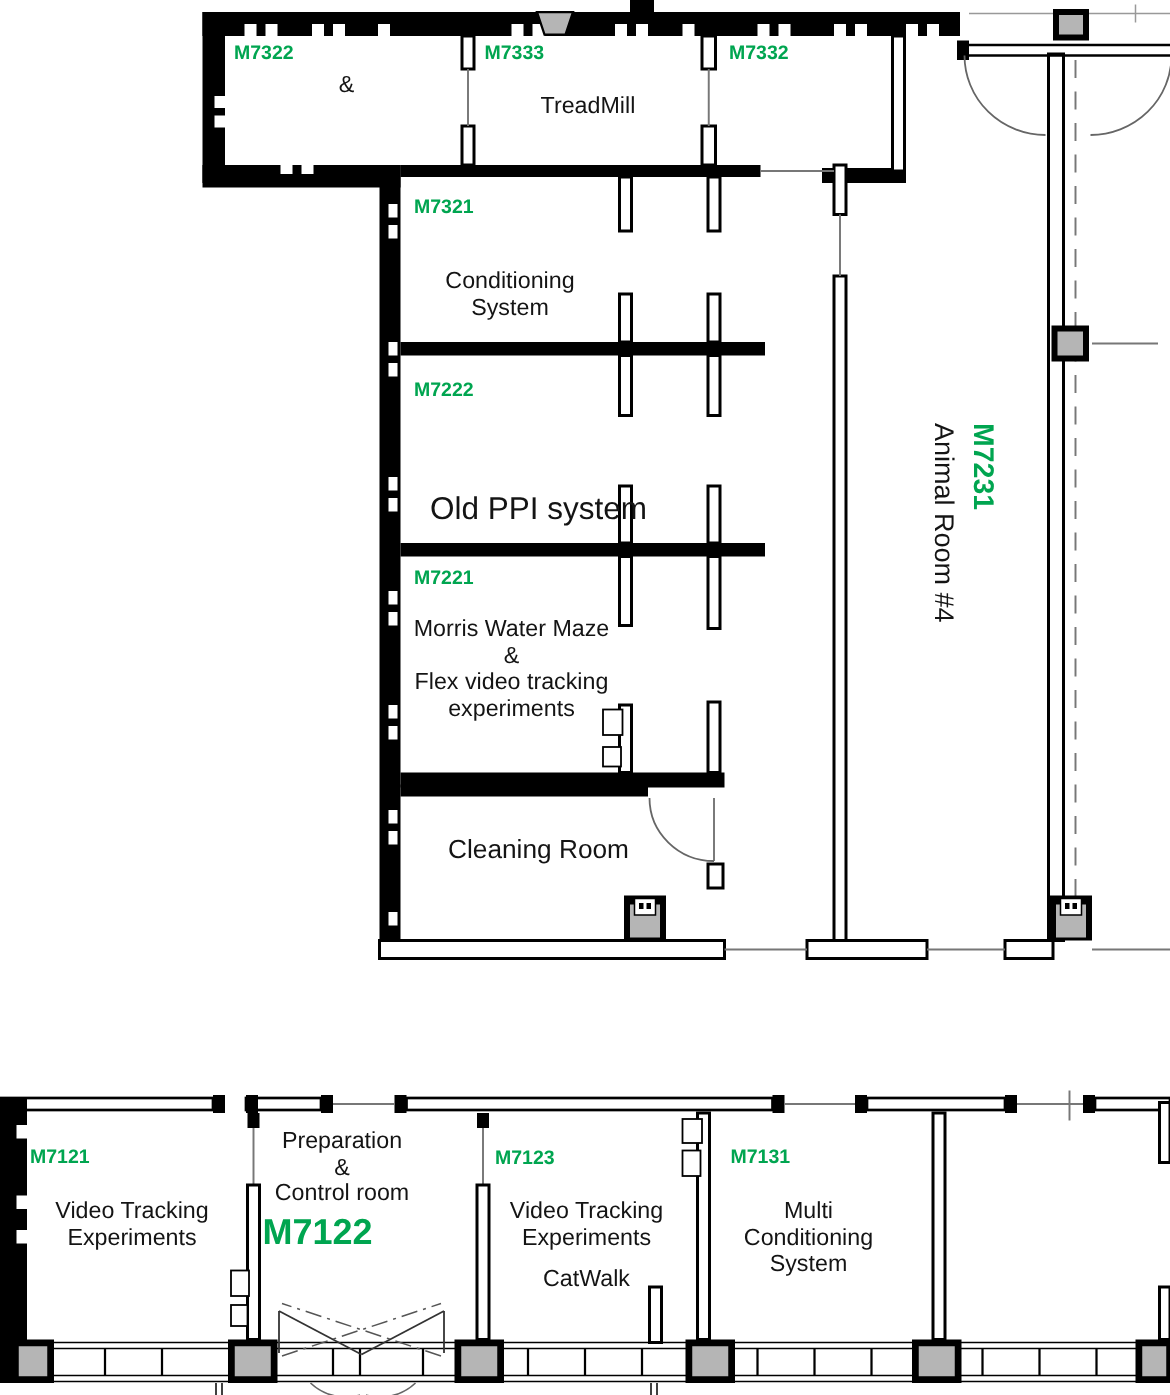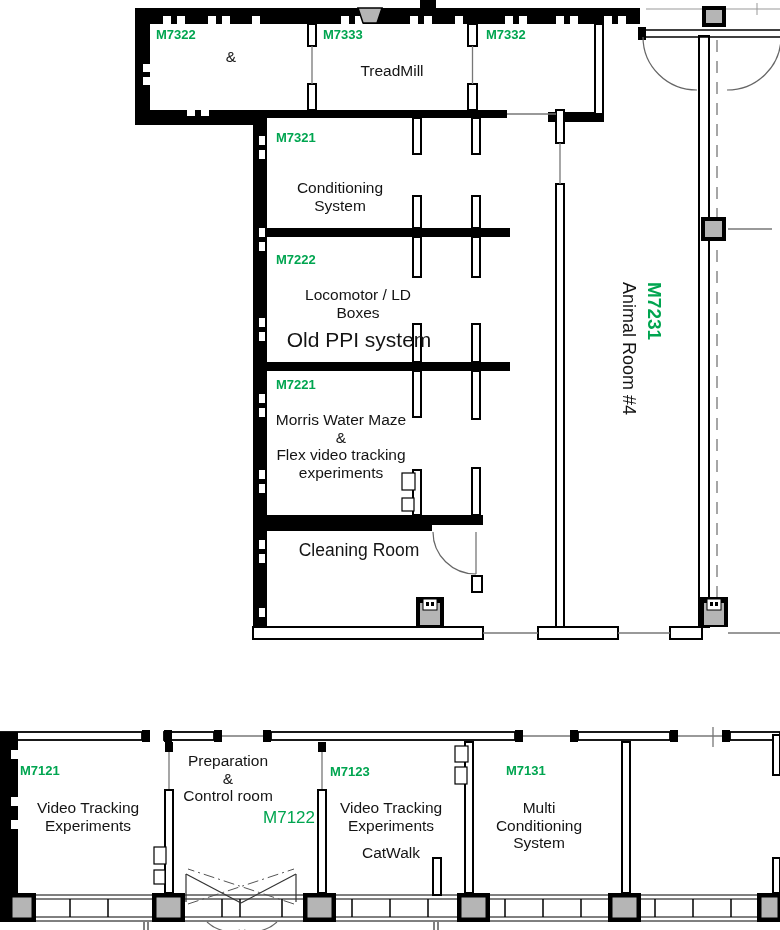--- a/index.html
+++ b/index.html
@@ -1,23 +1,23 @@
 <!DOCTYPE html>
 <html style="--green: #00A550;"><head>
 <meta charset="utf-8">
 <style>
   html,body{margin:0;padding:0;background:#fff;}
   .stage{position:relative;width:780px;height:930px;background:#fff;overflow:hidden;
          font-family:"Liberation Sans",sans-serif;}
   .stage svg{position:absolute;left:0;top:0;}
   .code{position:absolute;font-weight:bold;font-size:13px;color:var(--green,#00A550);white-space:nowrap;}
-  .codeC{position:absolute;font-weight:normal;font-size:17px;color:var(--green,#00A550);text-align:right;}
+  .codeC{position:absolute;font-weight:bold;font-size:24px;color:var(--green,#00A550);text-align:left;}
   .lbl{position:absolute;color:#141414;font-size:15.5px;line-height:17.5px;text-align:center;}
   .lbl div{white-space:nowrap;}
-  .big{font-size:17.5px;line-height:19px;}
+  .big{font-size:17.5px;line-height:19px;margin-top:16px;}
   .mid{font-size:21px;}
   .vert{position:absolute;writing-mode:vertical-rl;height:200px;}
   .vert .vcode{font-weight:bold;font-size:19px;color:var(--green,#00A550);line-height:27px;white-space:nowrap;}
   .vert .vname{font-size:18px;color:#141414;line-height:25px;white-space:nowrap;}
 </style>
 </head>
 <body>
 
 <div class="stage">
 
@@ -284,24 +284,20 @@
 
   <div class="code" style="left:486px;top:27px">M7332</div>
 
   <div class="code" style="left:276px;top:130px">M7321</div>
   <div class="lbl" style="left:270px;top:179px;width:140px">
     <div>Conditioning</div>
     <div>System</div>
   </div>
 
   <div class="code" style="left:276px;top:252px">M7222</div>
-  <div class="lbl" style="left:278px;top:286px;width:160px">
-    <div>Locomotor / LD</div>
-    <div>Boxes</div>
-  </div>
   <div class="lbl mid" style="left:278px;top:331px;width:162px">
     <div>Old PPI system</div>
   </div>
 
   <div class="code" style="left:276px;top:377px">M7221</div>
   <div class="lbl" style="left:260px;top:411px;width:162px">
     <div>Morris Water Maze</div>
     <div>&amp;</div>
     <div>Flex video tracking</div>
     <div>experiments</div>
@@ -331,20 +327,20 @@
 
   <div class="code" style="left:330px;top:764px">M7123</div>
   <div class="lbl" style="left:322px;top:799px;width:138px">
     <div>Video Tracking</div>
     <div>Experiments</div>
   </div>
   <div class="lbl" style="left:322px;top:844px;width:138px">
     <div>CatWalk</div>
   </div>
 
-  <div class="code" style="left:506px;top:763px">M7131</div>
+  <div class="code" style="left:487px;top:763px">M7131</div>
   <div class="lbl" style="left:473px;top:799px;width:132px">
     <div>Multi</div>
     <div>Conditioning</div>
     <div>System</div>
   </div>
 
 </div>
 
 </body></html>

